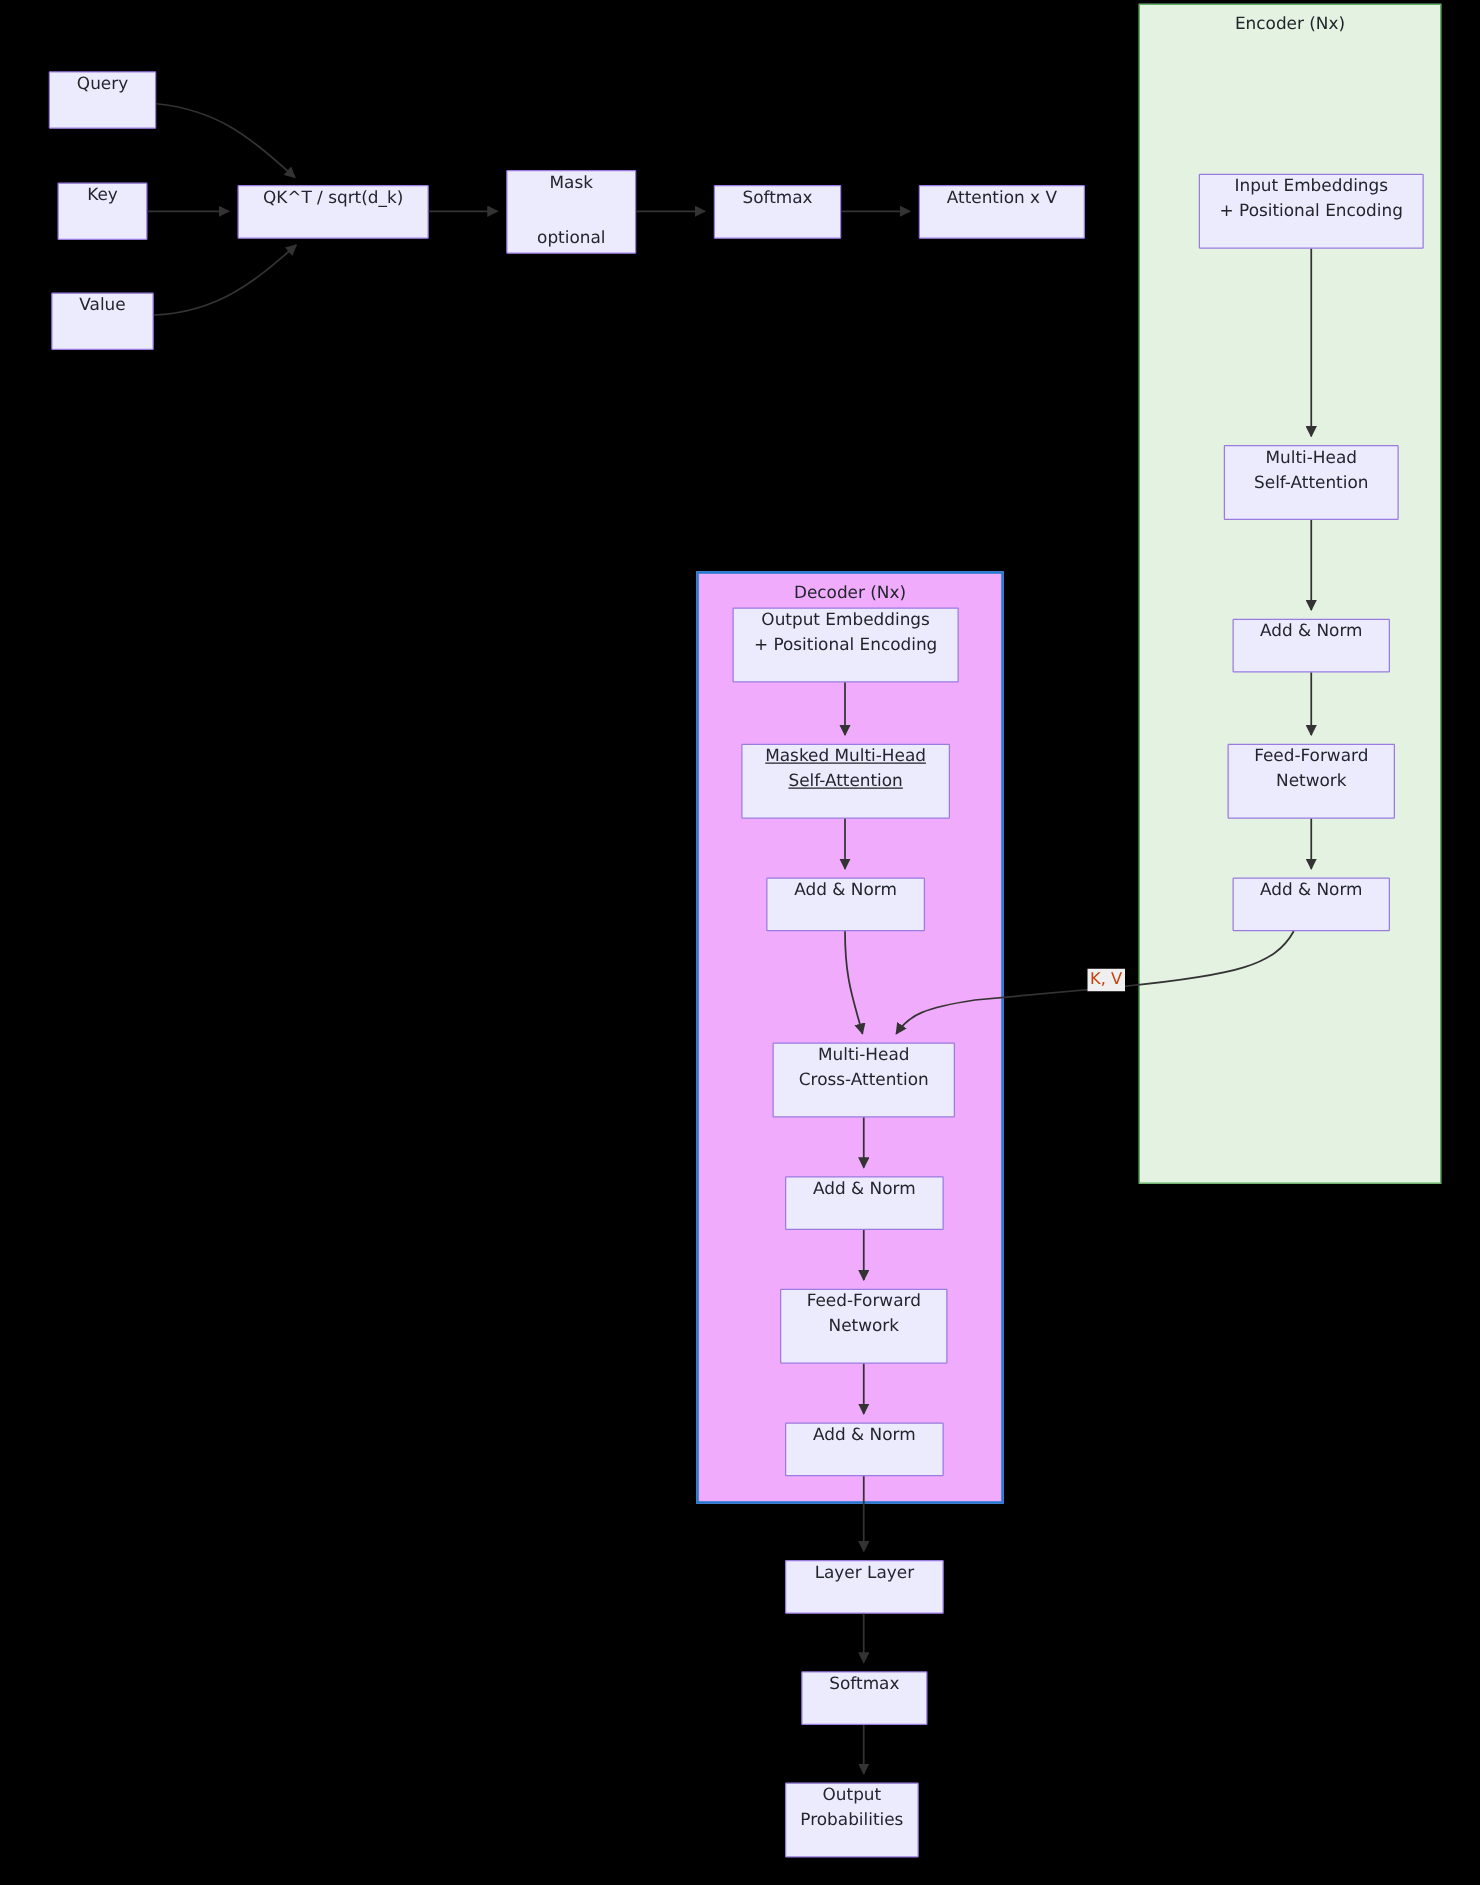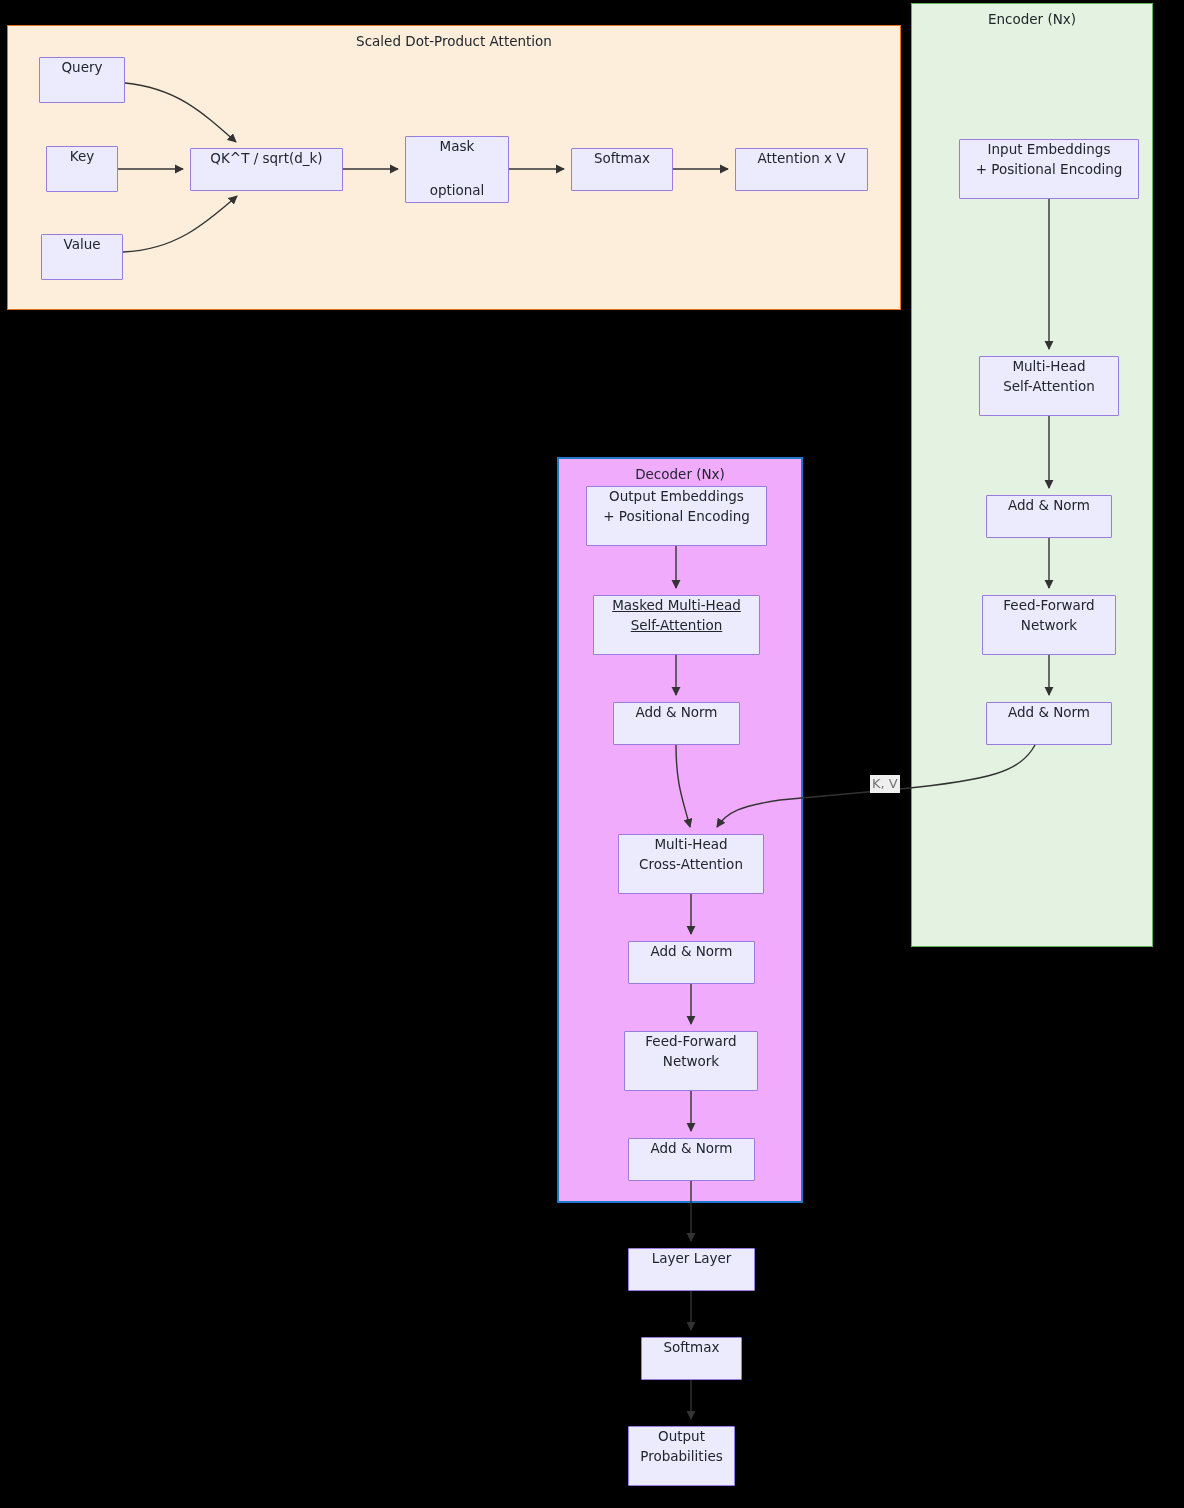--- a/index.html
+++ b/index.html
@@ -70,35 +70,32 @@
     font-size: 13.5px;
     line-height: 1.45;
     text-align: center;
     white-space: nowrap;
   }
   .node .ln { display: block; }
   .edge-label {
     position: absolute;
     z-index: 6;
     background: #EFEFEF;
-    color: #737373;
+    color: #c2410c;
     font-size: 13px;
     line-height: 1.2;
     padding: 1px 2px;
     white-space: nowrap;
   }
 </style>
 </head>
 <body>
 
 <div id="canvas">
 
-  <div class="cluster attn" style="left:7px; top:25px; width:894px; height:285px;">
-    <div class="cluster-title">Scaled Dot-Product Attention</div>
-  </div>
 
   <div class="node" style="left:39px; top:57px; width:86px; height:46px;">
     <span class="ln">Query</span>
   </div>
 
   <div class="node" style="left:46px; top:146px; width:72px; height:46px;">
     <span class="ln">Key</span>
   </div>
 
   <div class="node" style="left:41px; top:234px; width:82px; height:46px;">

